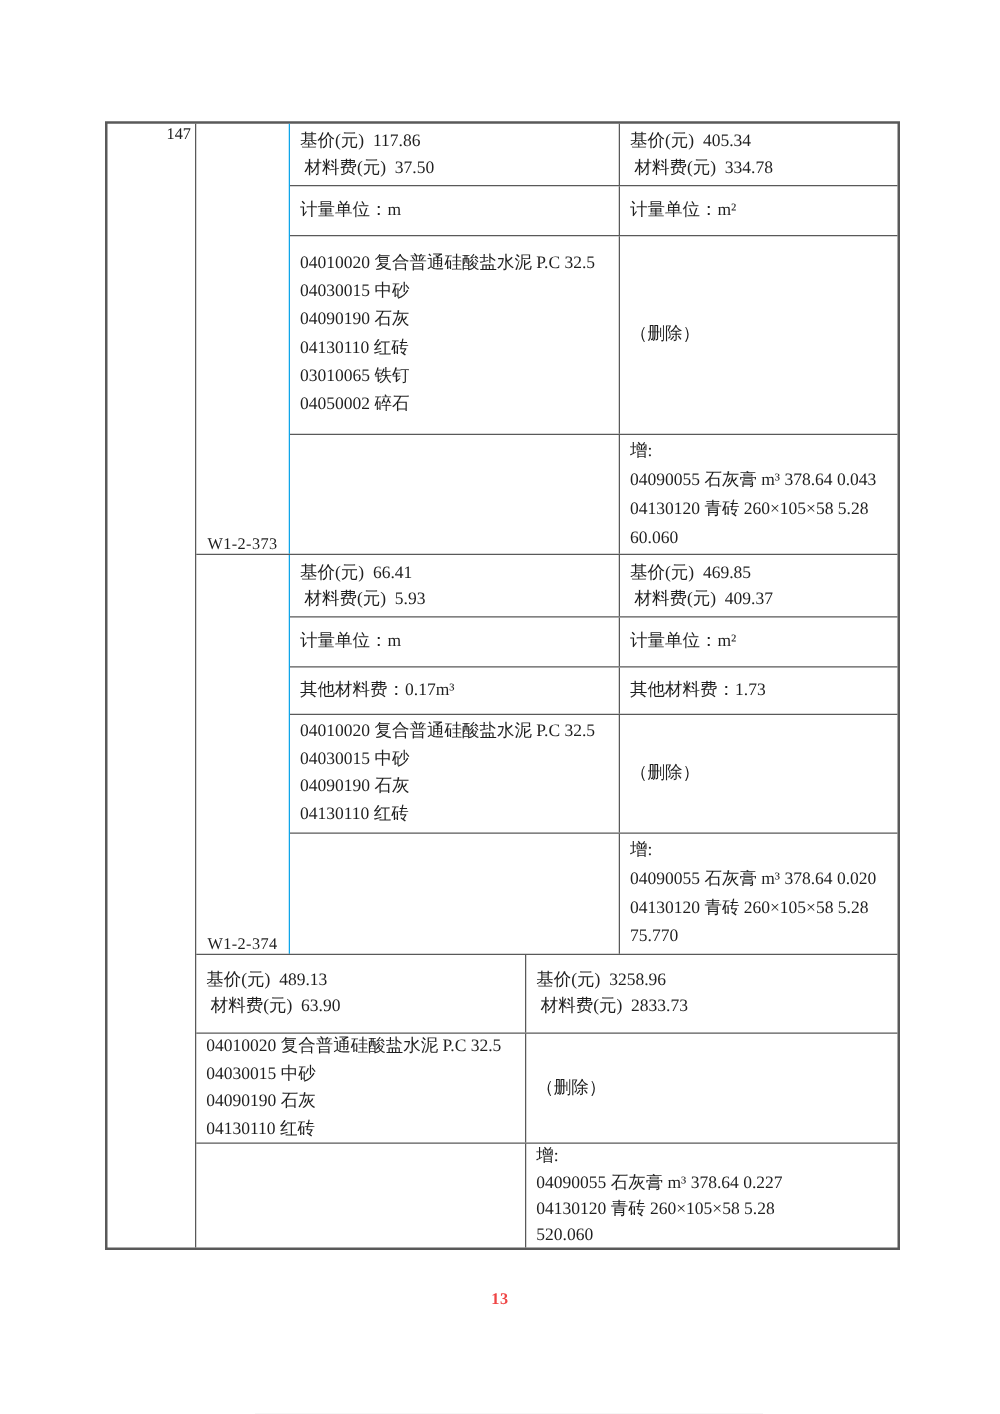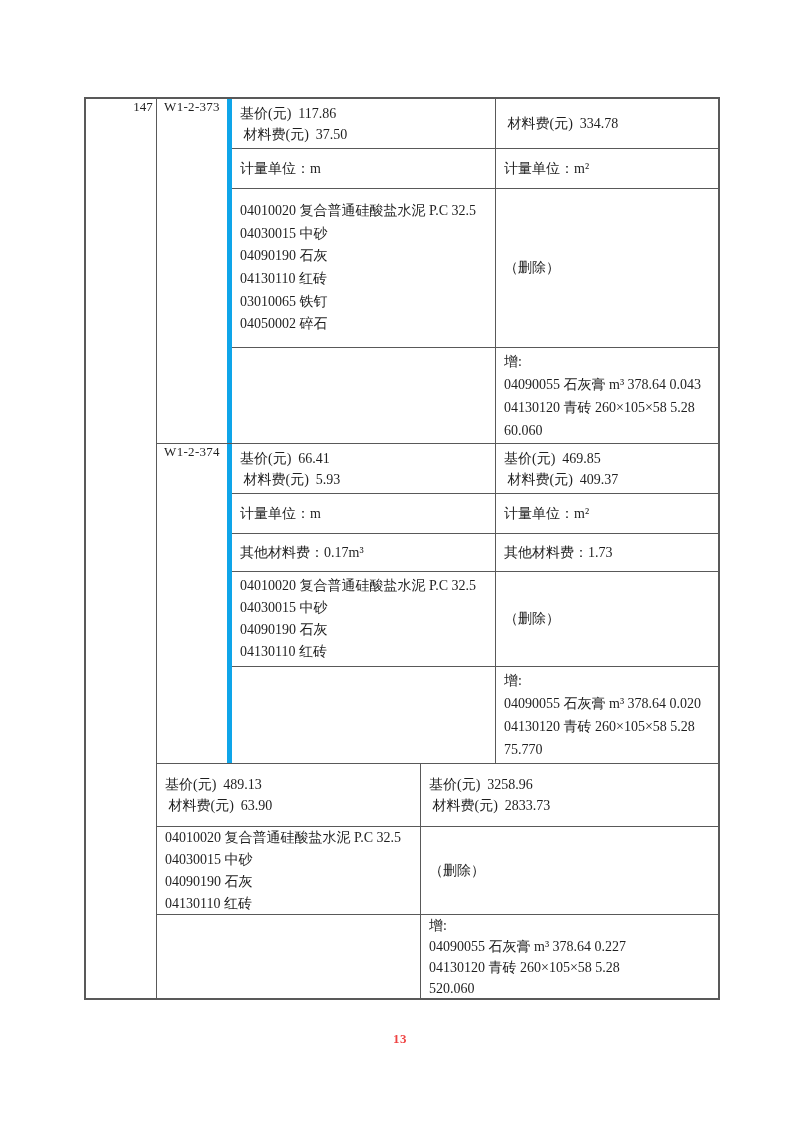--- a/index.html
+++ b/index.html
@@ -26,22 +26,22 @@
     border-right: 1px solid #595959;
     display: flex; align-items: flex-start; justify-content: center;
     font-size: 13px;
     margin-left: 44px;
   }
   .entries-col { flex: 1; display: flex; flex-direction: column; }
   .entry { display: flex; border-top: 1px solid #595959; }
   .entry:first-child { border-top: none; }
   .code-col {
     width: 75px;
-    border-right: 5px solid #0ea5e9;
-    display: flex; align-items: flex-start; justify-content: center;
+    border-right: 1px solid #0ea5e9;
+    display: flex; align-items: flex-end; justify-content: center;
     font-size: 13px; letter-spacing: 0.3px;
   }
   .rows-col { flex: 1; display: flex; flex-direction: column; }
   .t-row { display: flex; border-top: 1px solid #595959; }
   .t-row:first-child { border-top: none; }
   .cell {
     display: flex; flex-direction: column; justify-content: center;
     padding: 2px 4px 2px 8px; overflow: hidden;
   }
   .cell.left { width: 264px; border-right: 1px solid #595959; }
@@ -80,20 +80,21 @@
         <div class="code-col">
           <span>W1-2-373</span>
         </div>
         <div class="rows-col">
           <div class="t-row rh49">
             <div class="cell left">
                 <div class="line">基价(元)  117.86</div>
                 <div class="line"> 材料费(元)  37.50</div>
               </div>
             <div class="cell right">
+                <div class="line">基价(元)  405.34</div>
                 <div class="line"> 材料费(元)  334.78</div>
               </div>
           </div>
           <div class="t-row rh40">
             <div class="cell left">
                 <div class="line">计量单位：m</div>
               </div>
             <div class="cell right">
                 <div class="line">计量单位：m²</div>
               </div>

